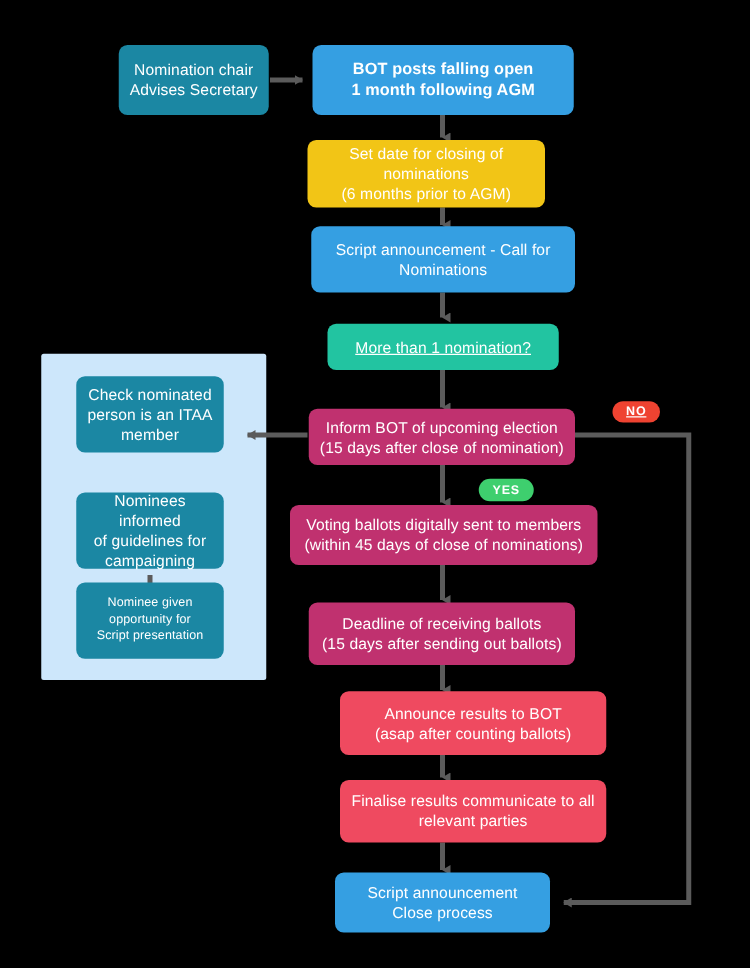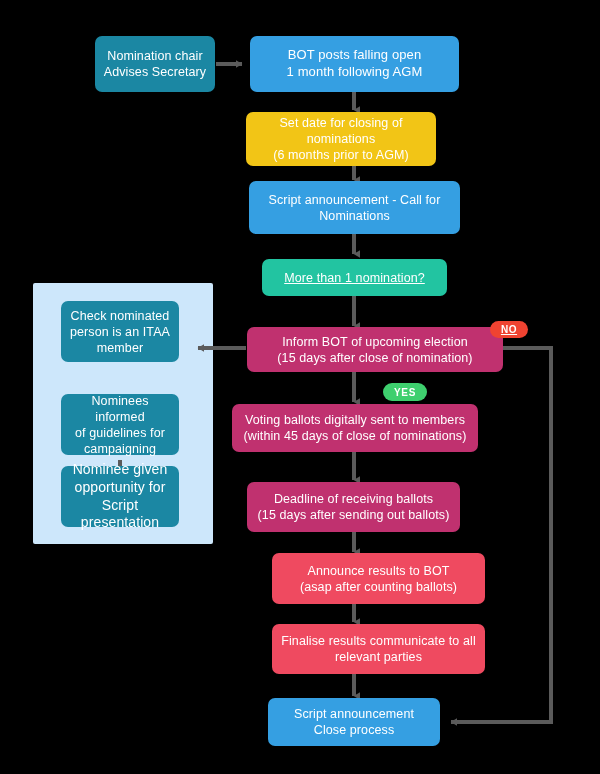--- a/index.html
+++ b/index.html
@@ -100,32 +100,32 @@
       <path d="M460,348 L551,348 L551,722 L451,722" marker-end="url(#ah-left)"></path>
 
       <path d="M120,406 L120,424" marker-end="url(#ah-down)"></path>
       <path d="M120,460 L120,478" marker-end="url(#ah-down)"></path>
     </g>
   </svg>
 
   <div class="node teal" style="left:95px; top:36px; width:120px; height:56px; font-size:12.5px;">Nomination chair
 Advises Secretary</div>
 
-  <div class="node blue" style="left:250px; top:36px; width:209px; height:56px; font-size:13px;">BOT posts falling open
+  <div class="node blue" style="left:250px; top:36px; width:209px; height:56px; font-size:13px;font-weight:bold;">BOT posts falling open
 1 month following AGM</div>
 
   <div class="node yellow" style="left:246px; top:112px; width:190px; height:54px; font-size:12.5px;">Set date for closing of nominations
 (6 months prior to AGM)</div>
 
   <div class="node blue" style="left:249px; top:181px; width:211px; height:53px; font-size:12.5px;">Script announcement - Call for
 Nominations</div>
 
   <div class="node green" style="left:262px; top:259px; width:185px; height:37px; font-size:12.5px;text-decoration:underline;">More than 1 nomination?</div>
 
-  <div class="node magenta" style="left:247px; top:327px; width:256px; height:45px; font-size:12.5px;">Inform BOT of upcoming election
+  <div class="node magenta" style="left:247px; top:327px; width:213px; height:45px; font-size:12.5px;">Inform BOT of upcoming election
 (15 days after close of nomination)</div>
 
   <div class="node magenta" style="left:232px; top:404px; width:246px; height:48px; font-size:12.5px;">Voting ballots digitally sent to members
 (within 45 days of close of nominations)</div>
 
   <div class="node magenta" style="left:247px; top:482px; width:213px; height:50px; font-size:12.5px;">Deadline of receiving ballots
 (15 days after sending out ballots)</div>
 
   <div class="node pink" style="left:247px; top:553px; width:213px; height:51px; font-size:12.5px;">Announce results to BOT
 (asap after counting ballots)</div>
@@ -137,21 +137,21 @@
 Close process</div>
 
   <div class="node teal" style="left:61px; top:301px; width:118px; height:61px; font-size:12.5px;">Check nominated
 person is an ITAA
 member</div>
 
   <div class="node teal" style="left:61px; top:394px; width:118px; height:61px; font-size:12.5px;">Nominees informed
 of guidelines for
 campaigning</div>
 
-  <div class="node teal" style="left:61px; top:466px; width:118px; height:61px; font-size:14px;">Nominee given
+  <div class="node teal" style="left:61px; top:466px; width:118px; height:61px; font-size:10px;">Nominee given
 opportunity for
 Script presentation</div>
 
   <div class="badge yes" style="left:383px; top:383px; width:44px; height:18px;">YES</div>
 
   <div class="badge no" style="left:490px; top:321px; width:38px; height:17px;">NO</div>
 
 </div>
 
 </body></html>

